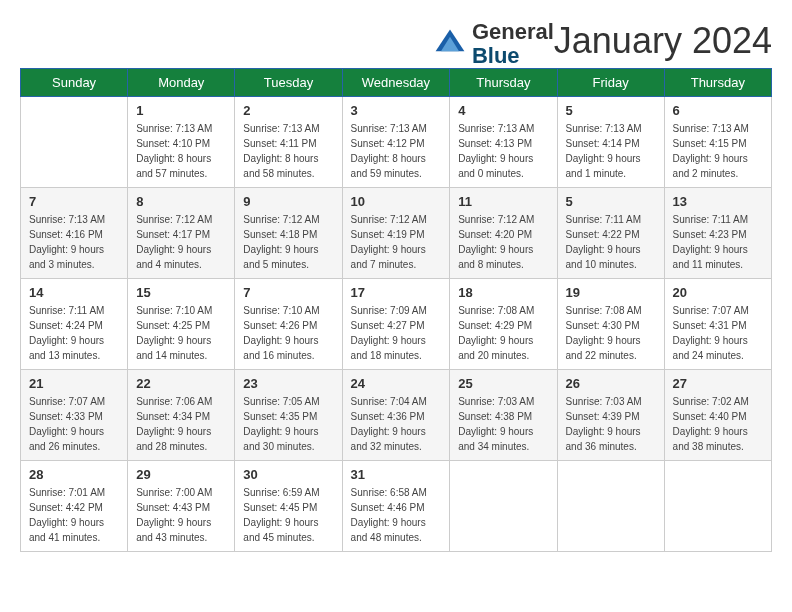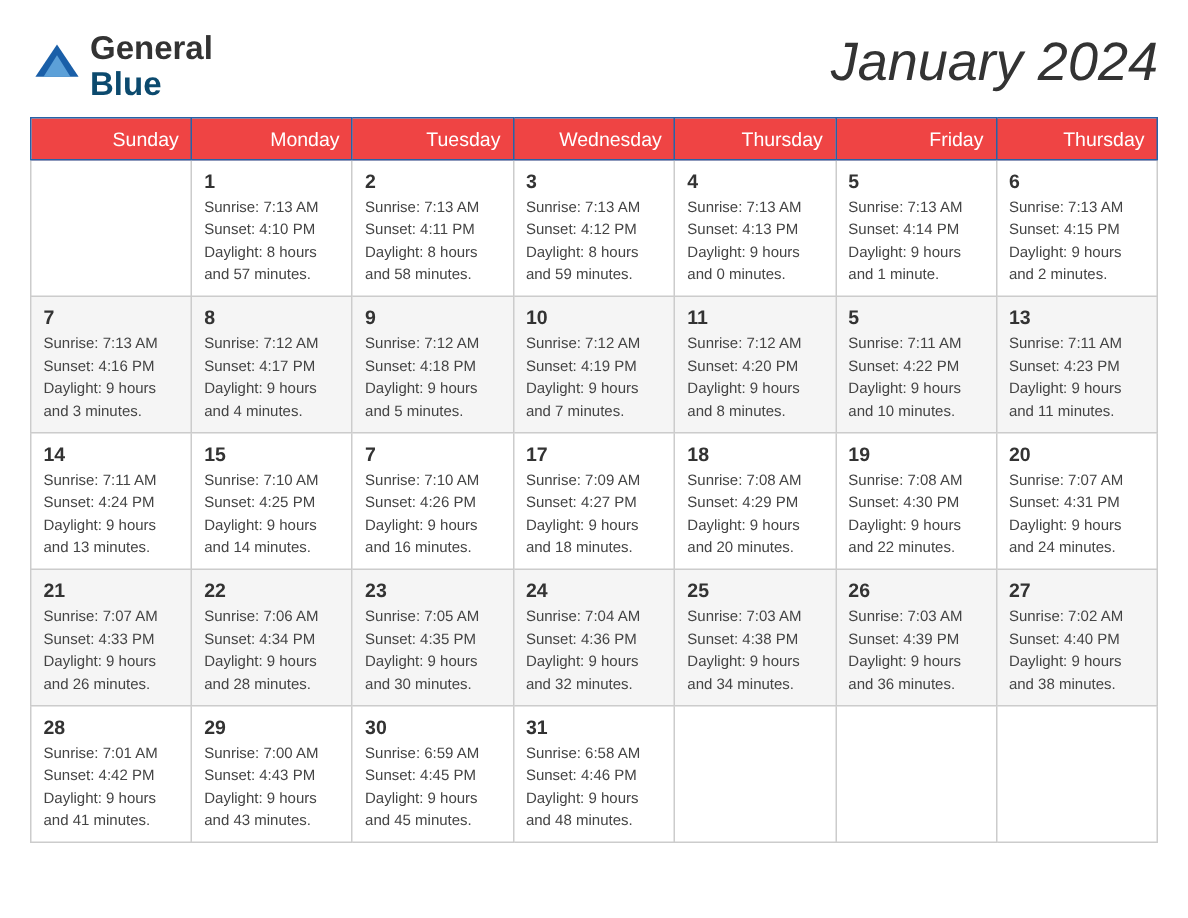--- a/index.html
+++ b/index.html
@@ -5,62 +5,60 @@
     * { margin: 0; padding: 0; box-sizing: border-box; }
     body {
       font-family: Arial, sans-serif;
       background: #fff;
       width: 792px;
       min-height: 612px;
       padding: 20px;
     }
     .header {
       display: flex;
-      justify-content: space-between;
+      justify-content: flex-end;
       align-items: flex-start;
-      margin-bottom: 10px;
     }
     .logo {
       display: flex;
       align-items: center;
     }
     .logo-text {
       font-size: 22px;
       font-weight: bold;
       line-height: 1.1;
     }
     .logo-general { color: #333; }
     .logo-blue { color: #0c4a6e; }
     .logo-icon {
       width: 36px;
       height: 36px;
       margin-right: 4px;
     }
     .title-area {
       text-align: right;
-      font-style: italic;
     }
     .month-title {
       font-size: 36px;
       font-weight: normal;
       color: #333;
     }
     .location {
       font-size: 16px;
       color: #555;
     }
     table {
       width: 100%;
       border-collapse: collapse;
       font-size: 11px;
     }
     thead tr th {
-      background-color: #ef4444;
+      background-color: #15803d;
       color: #fff;
-      text-align: right;
+      text-align: center;
       padding: 6px 8px;
       font-size: 13px;
       font-weight: normal;
       border: 1px solid #2563a8;
     }
     tbody tr td {
       border: 1px solid #ccc;
       vertical-align: top;
       padding: 6px 8px;
       min-height: 80px;

